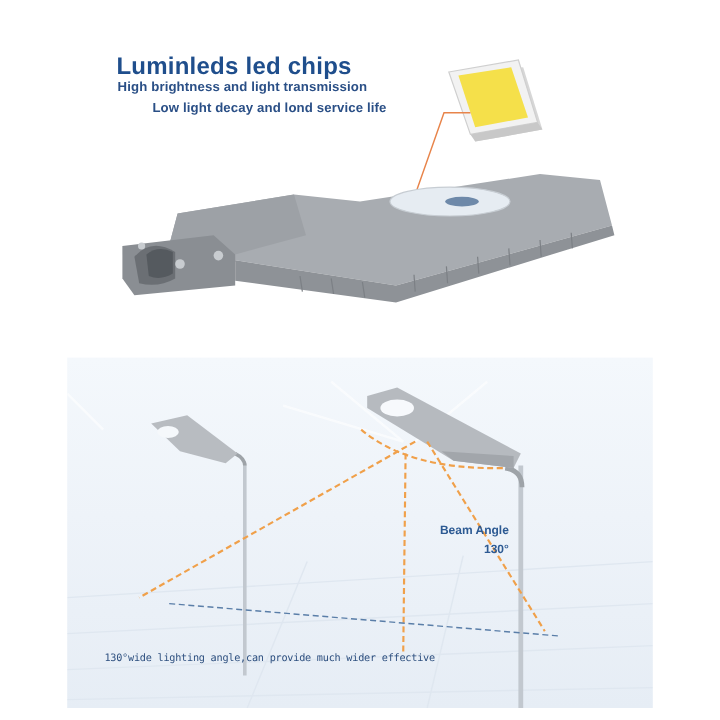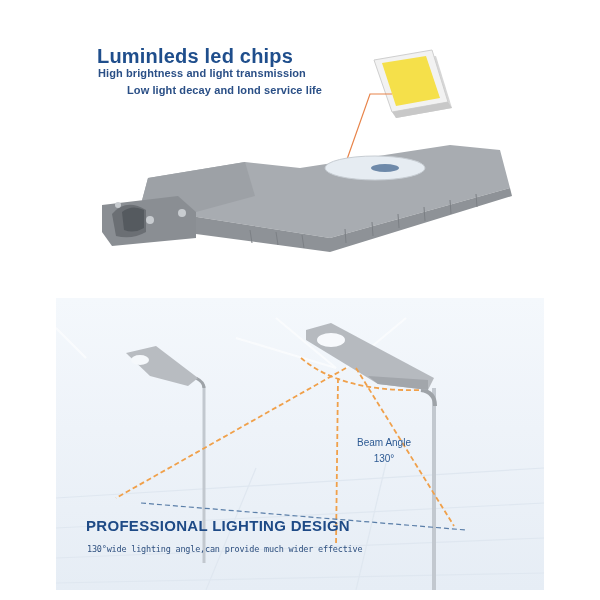--- a/index.html
+++ b/index.html
@@ -6,21 +6,21 @@
     body { width:600px; height:600px; background:#ffffff; position:relative; overflow:hidden; font-family:"Liberation Sans", sans-serif; }
     .abs { position:absolute; }
     .top-title { left:97px; top:34px; font-size:20px; font-weight:bold; color:#1f4e8c; letter-spacing:0.2px;margin-top:11px; }
     .top-line { left:98px; font-size:11px; color:#2a4f86; font-weight:bold; letter-spacing:0.1px; }
     .top-line.l1 { top:67px; }
     .top-line.l2 { top:84px;padding-left:29px; }
     .top-svg { left:0; top:0; width:600px; height:290px; }
     .panel { left:56px; top:298px; width:488px; height:292px; overflow:hidden;
       background: linear-gradient(180deg, #f4f8fc 0%, #eef3f9 45%, #e6edf5 100%); }
     .panel-svg { left:0; top:0; width:488px; height:292px; }
-    .beam-label { left:288px; top:137px; font-size:10px; color:#2d5a93; font-weight:normal; text-align:center; line-height:16px; width:80px; }
+    .beam-label { left:288px; top:137px; font-size:10px; color:#2d5a93; font-weight:bold; text-align:right; line-height:16px; width:80px; }
     .bottom-title { left:30px; top:219px; font-size:15px; color:#1e4a86; font-weight:bold; letter-spacing:0.3px; }
     .bottom-line { left:31px; font-size:8.5px; color:#2d4f7f; font-family:"DejaVu Sans Mono", monospace; font-weight:normal; letter-spacing:-0.2px; }
     .bottom-line.b1 { top:246px; }
     .bottom-line.b2 { top:266px; left:33px; }
   </style>
 </head>
 <body>
 
 <div class="abs top-title">Luminleds led chips</div>
 <div class="abs top-line l1">High brightness and light transmission</div>
@@ -111,15 +111,14 @@
     </g>
 
     <line x1="85" y1="205" x2="410" y2="232" stroke="#5a7ea8" stroke-width="1.2" stroke-dasharray="5,3"></line>
   </svg>
 
   <div class="abs beam-label">
     <div>Beam Angle</div>
     <div>130°</div>
   </div>
 
-  <div class="abs bottom-title">PROFESSIONAL LIGHTING DESIGN</div>
   <div class="abs bottom-line b1">130°wide lighting angle,can provide much wider effective</div>
 </div>
 
 </body></html>

